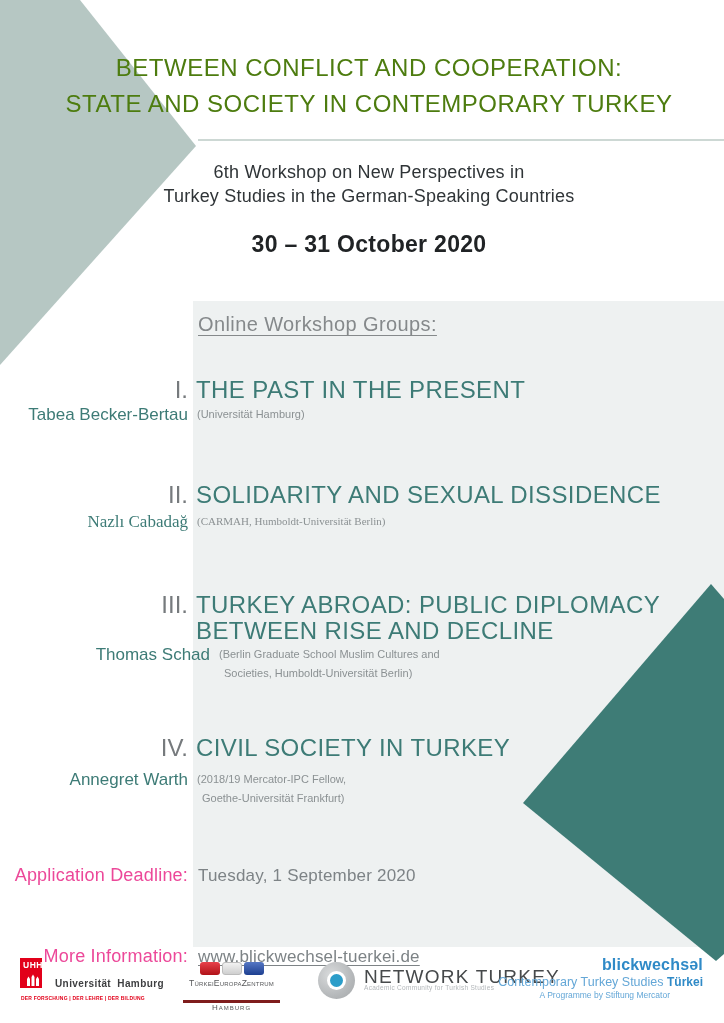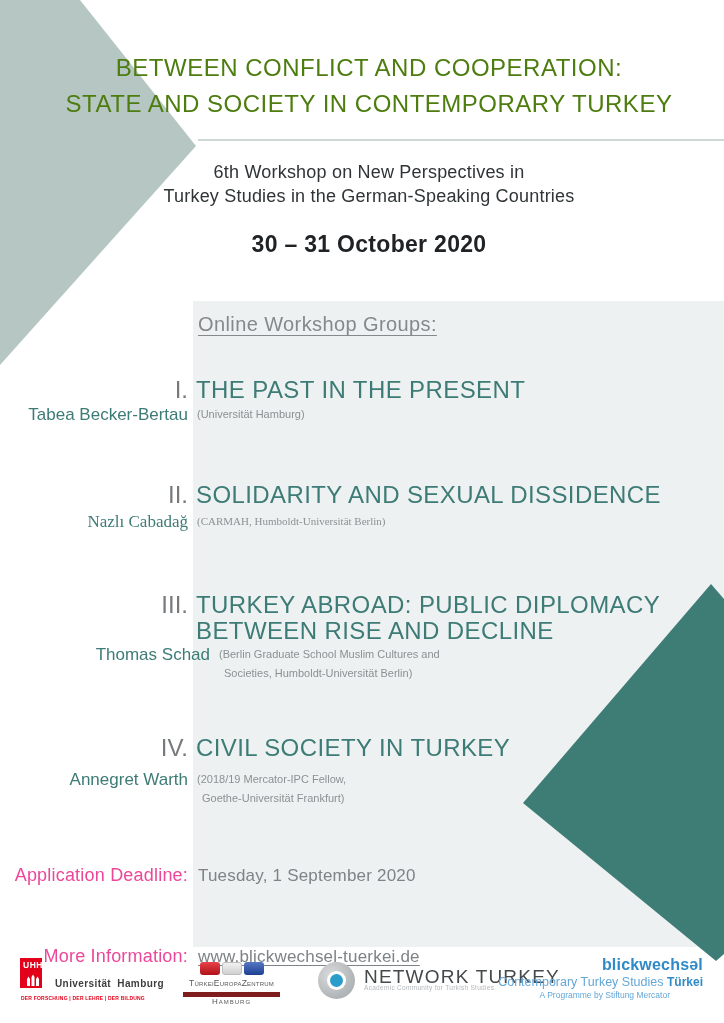--- a/index.html
+++ b/index.html
@@ -48,21 +48,21 @@
   .uhh-abbr{position:absolute;left:3px;top:2px;color:#fff;font-size:8.5px;font-weight:700;letter-spacing:0.5px;}
   .uhh-castle{position:absolute;right:2px;bottom:2px;}
   .uhh-name{left:55px;top:978px;color:#3e3f41;font-size:10px;font-weight:700;letter-spacing:0.4px;word-spacing:3px;}
   .uhh-tagline{left:21px;top:995px;color:#e2001a;font-size:5px;font-weight:700;letter-spacing:0.2px;}
   .tez{left:183px;top:962px;width:97px;text-align:center;}
   .tez-flags{display:flex;justify-content:center;gap:2px;margin-bottom:3px;}
   .tez-flags i{width:20px;height:13px;border-radius:3px;display:block;}
   .tez-flag-red{background:linear-gradient(180deg,#e8414b 0%,#b01218 100%);}
   .tez-flag-white{background:linear-gradient(180deg,#f2f2f2 0%,#cfcfcf 100%);border:1px solid #bcbcbc;box-sizing:border-box;}
   .tez-flag-blue{background:linear-gradient(180deg,#5577c4 0%,#1d3f90 100%);}
-  .tez-name{font-variant:small-caps;color:#57585a;font-size:8.6px;letter-spacing:0.2px;border-bottom:5px solid #7f1d1d;padding-bottom:4px;white-space:nowrap;display:block;}
+  .tez-name{font-variant:small-caps;color:#57585a;font-size:8.6px;letter-spacing:0.2px;border-bottom:3px solid #7f1d1d;padding-bottom:12px;white-space:nowrap;display:block;}
   .tez-city{font-variant:small-caps;color:#57585a;font-size:8px;letter-spacing:1px;display:block;margin-top:0;}
   .nt-circle{left:318px;top:962px;width:37px;height:37px;border-radius:50%;
     background:radial-gradient(circle at 35% 35%, #d9dbdc 0%, #b6b9bb 60%, #a3a6a8 100%);}
   .nt-circle i{position:absolute;left:9px;top:9px;width:19px;height:19px;border-radius:50%;background:#ffffff;display:block;}
   .nt-circle b{position:absolute;left:12px;top:12px;width:13px;height:13px;border-radius:50%;background:#2b9dc9;display:block;}
   .nt-name{left:364px;top:966px;color:#46494b;font-size:19px;letter-spacing:1.2px;}
   .nt-tagline{left:364px;top:984px;color:#b3b7ba;font-size:6.5px;letter-spacing:0.3px;}
   .bw{right:21px;top:956px;text-align:right;}
   .bw-name{color:#2f8ac7;font-size:16px;font-weight:700;letter-spacing:0.2px;display:block;}
   .bw-line2{display:block;margin-top:1px;color:#64a7d7;font-size:12.5px;}

